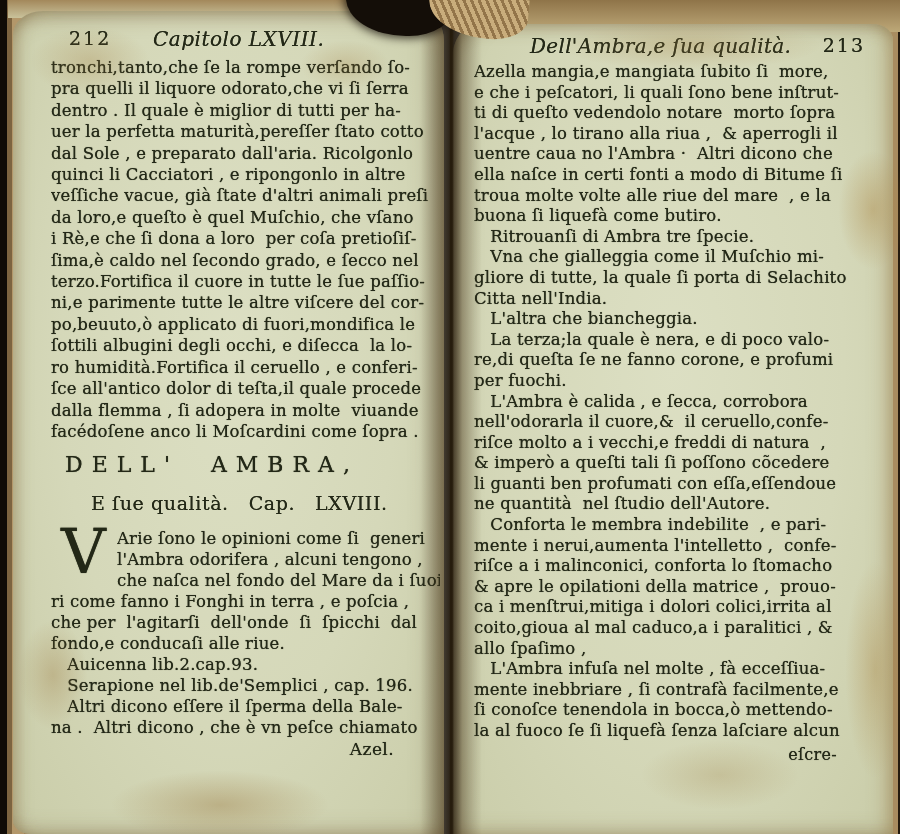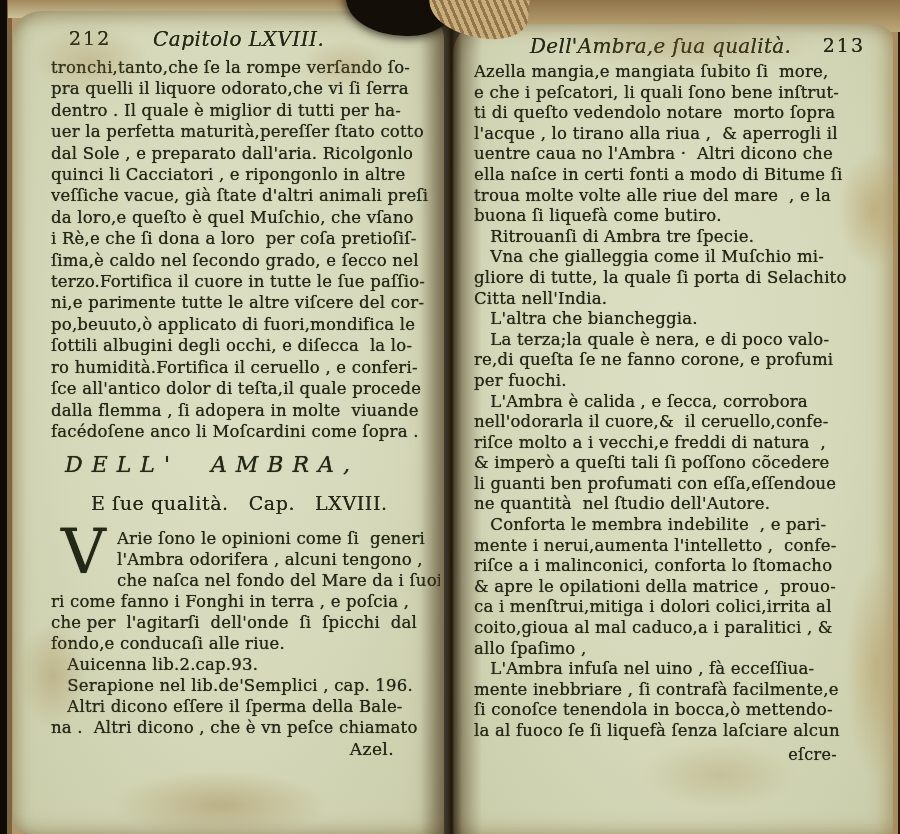--- a/index.html
+++ b/index.html
@@ -111,21 +111,21 @@
     white-space:pre;
     font-size:16.5px;
     letter-spacing:.2px;
     text-shadow:0 0 .7px rgba(35,40,23,.85);
     overflow:hidden;
   }
   .page-left .text-line{line-height:21.4px;}
   .page-right .text-line{line-height:20.6px;}
   .section-title{
     margin:10px 0 0 52px;
-    font-style:italic;font-size:22px;letter-spacing:9px;white-space:pre;
+    font-size:22px;letter-spacing:9px;white-space:pre;
     text-shadow:0 0 .7px rgba(35,40,23,.9);
   }
   .section-subtitle{
     margin:15px 0 0 78px;
     font-size:19px;letter-spacing:.6px;white-space:pre;
     text-shadow:0 0 .6px rgba(35,40,23,.9);
   }
   .para-open{margin-top:14px;padding-left:38px;padding-right:4px;}
   .para-open .text-line{line-height:21px;}
   .dropcap{
@@ -231,21 +231,21 @@
         <div class="text-line">&amp; imperò a queſti tali ſi poſſono cõcedere</div>
         <div class="text-line">li guanti ben profumati con eſſa,eſſendoue</div>
         <div class="text-line">ne quantità  nel ſtudio dell'Autore.</div>
         <div class="text-line">   Conforta le membra indebilite  , e pari-</div>
         <div class="text-line">mente i nerui,aumenta l'intelletto ,  confe-</div>
         <div class="text-line">riſce a i malinconici, conforta lo ſtomacho</div>
         <div class="text-line">&amp; apre le opilationi della matrice ,  prouo-</div>
         <div class="text-line">ca i menſtrui,mitiga i dolori colici,irrita al</div>
         <div class="text-line">coito,gioua al mal caduco,a i paralitici , &amp;</div>
         <div class="text-line">allo ſpaſimo ,</div>
-        <div class="text-line">   L'Ambra infuſa nel uino , fà ecceſſiua-</div>
+        <div class="text-line">   L'Ambra infuſa nel molte , fà ecceſſiua-</div>
         <div class="text-line">mente inebbriare , ſi contrafà facilmente,e</div>
         <div class="text-line">ſi conoſce tenendola in bocca,ò mettendo-</div>
         <div class="text-line">la al fuoco ſe ſi liquefà ſenza laſciare alcun</div>
       </div>
     <div class="catchword">eſcre-</div>
   </div>
 
   <div class="stain st1"></div>
   <div class="stain st2"></div>
   <div class="stain st3"></div>

